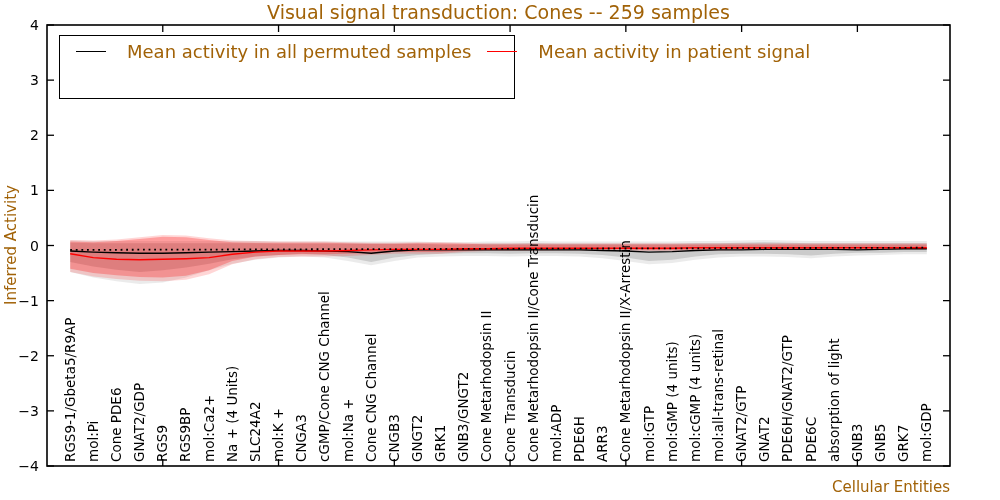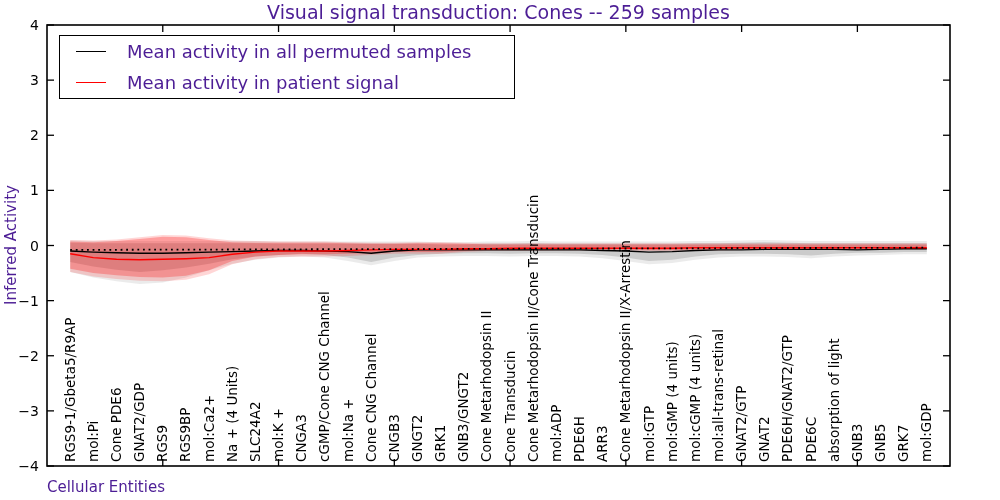--- a/index.html
+++ b/index.html
@@ -1,25 +1,25 @@
 <!DOCTYPE html>
 <html><head>
 <meta charset="utf-8">
 <style>
   html,body{margin:0;padding:0;background:#fff;}
   .fig{position:relative;width:1000px;height:500px;background:#ffffff;
-       font-family:"DejaVu Sans", sans-serif;color:#4c1d95;overflow:hidden;}
+       font-family:"DejaVu Sans", sans-serif;color:#a16207;overflow:hidden;}
   .fig svg{position:absolute;left:0;top:0;}
   .chart-title{position:absolute;left:47px;width:903px;top:1px;text-align:center;
        font-size:19px;white-space:nowrap;}
   .ylabel{position:absolute;left:11px;top:245px;transform:translate(-50%,-50%) rotate(-90deg);
        font-size:15px;white-space:nowrap;}
-  .xlabel{position:absolute;left:47px;width:903px;top:478px;text-align:left;font-size:15px;}
+  .xlabel{position:absolute;left:47px;width:903px;top:478px;text-align:right;font-size:15px;}
   .legend{position:absolute;left:59px;top:35px;width:456px;height:64px;background:#fff;
-       border:1.6px solid #000;box-sizing:border-box;display:flex;flex-direction:column;
+       border:1.6px solid #000;box-sizing:border-box;display:flex;
        justify-content:space-evenly;z-index:5;}
   .legend-row{display:flex;align-items:center;height:30px;}
   .legend-line{display:inline-block;width:30px;height:0;border-top:1.6px solid #000;
        margin-left:16px;margin-right:21px;flex:0 0 auto;}
   .legend-label{font-size:18px;white-space:nowrap;}
 </style>
 </head>
 <body>
 
 <div class="fig">

